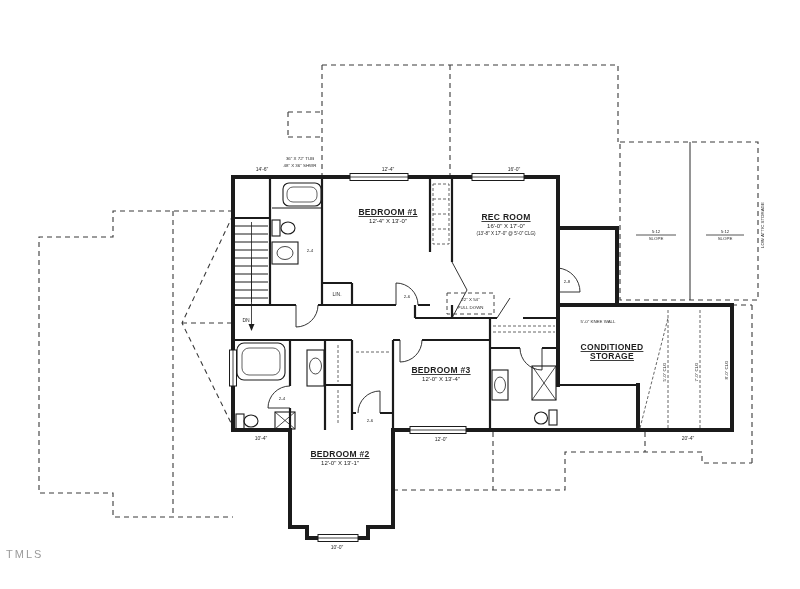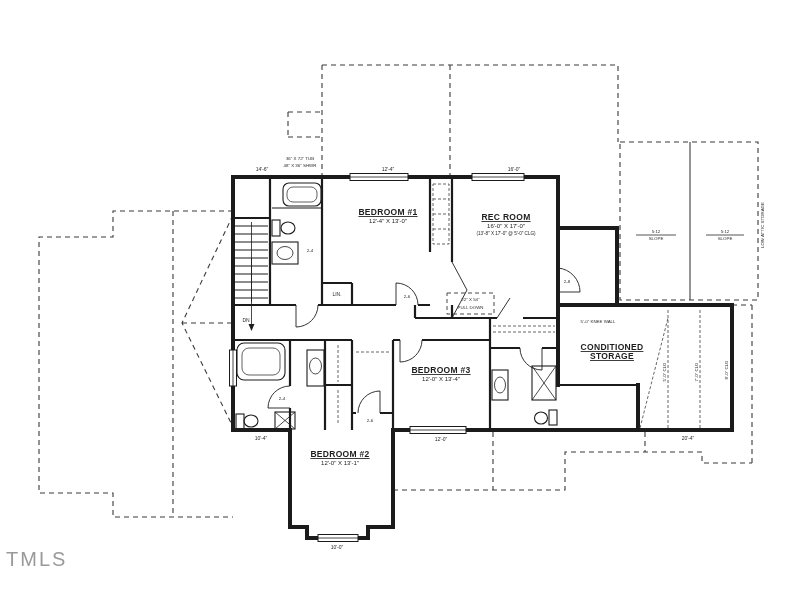--- a/index.html
+++ b/index.html
@@ -5,21 +5,21 @@
   html,body{margin:0;padding:0;background:#ffffff;}
   .page{position:relative;width:800px;height:589px;background:#ffffff;overflow:hidden;
         font-family:"Liberation Sans",sans-serif;text-align:right;}
   svg{position:absolute;inset:0;}
   text{fill:#1d1d1d;}
   .roomname{font-size:8.5px;font-weight:bold;letter-spacing:.3px;text-decoration:underline;text-anchor:middle;}
   .roomdim{font-size:6px;text-anchor:middle;}
   .roomnote{font-size:4.6px;text-anchor:middle;}
   .tiny{font-size:5px;text-anchor:middle;fill:#2a2a2a;}
   .micro{font-size:4.4px;text-anchor:middle;fill:#2a2a2a;}
-  .watermark{position:absolute;left:6px;top:548px;font-size:20px;color:#9a9a9a;
+  .watermark{position:absolute;left:6px;top:548px;font-size:11px;color:#9a9a9a;
              letter-spacing:2px;font-family:"Liberation Sans",sans-serif;}
 </style>
 </head>
 <body>
 
 <div class="page">
 <svg viewBox="0 0 800 589" width="800" height="589">
 
   <g stroke="#3a3a3a" stroke-width="1.1" fill="none" stroke-dasharray="5 4">
 

